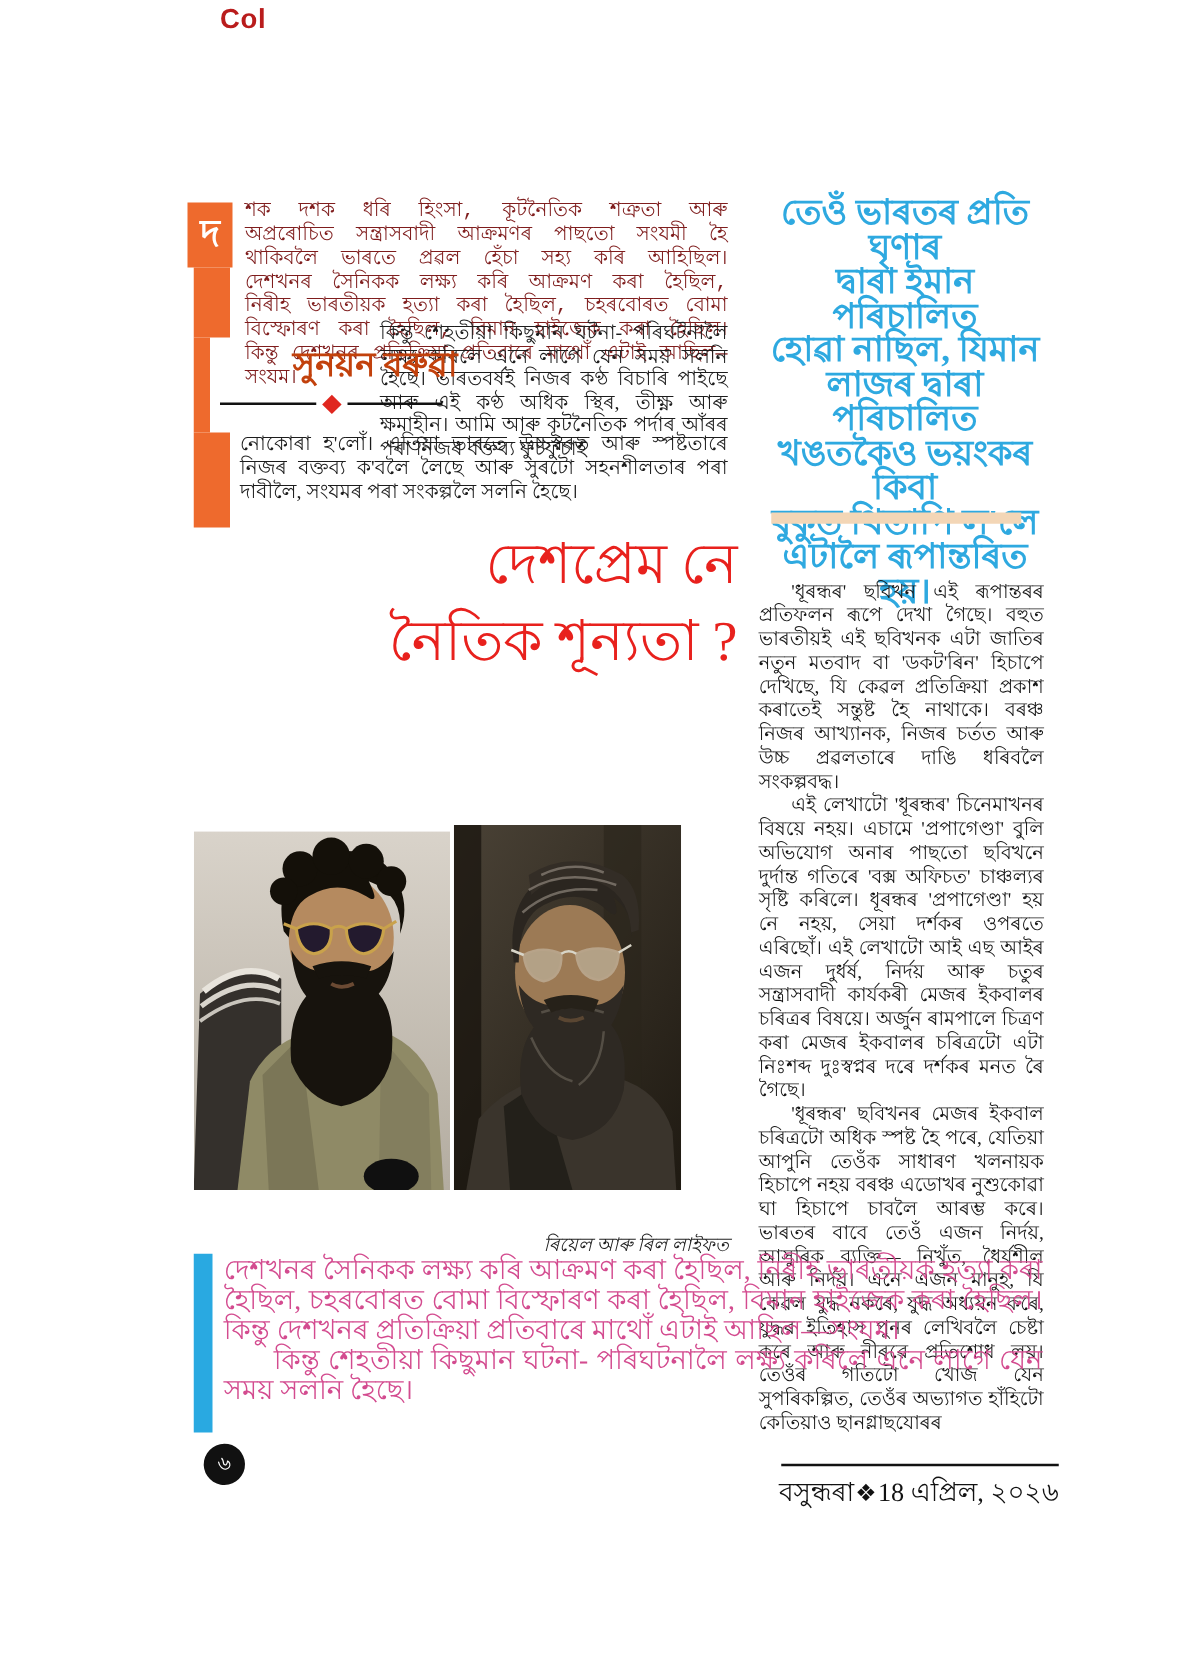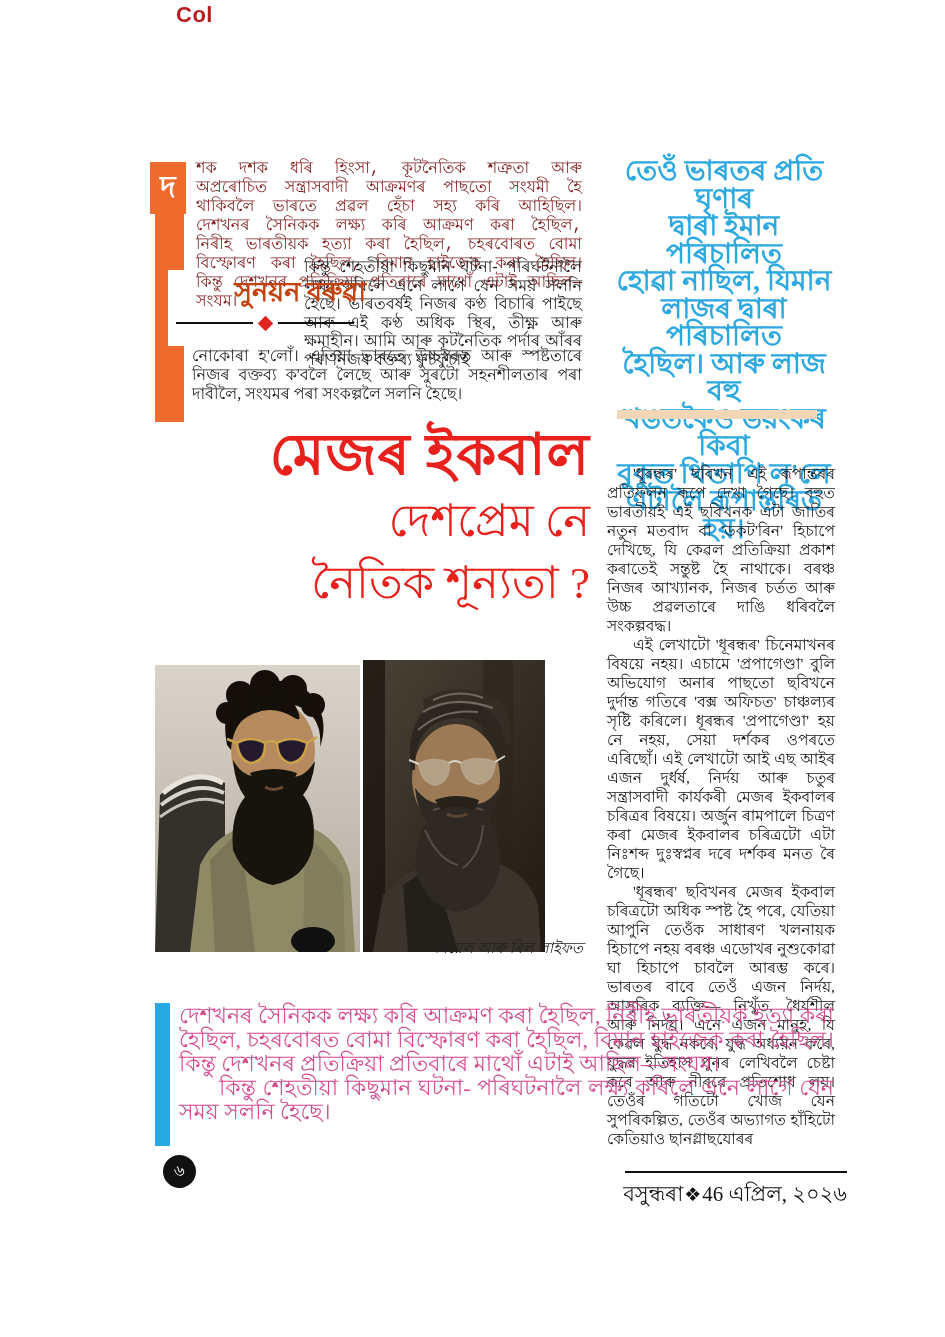--- a/index.html
+++ b/index.html
@@ -75,21 +75,21 @@
   .headline { left:190px; top:420px; width:400px; text-align:right; color:#e8211d; }
   .hl1 { font-size:57px; font-weight:800; line-height:70px; letter-spacing:1px; }
   .hl2 { font-size:45px; font-weight:400; line-height:62px; }
   .hl3 { font-size:45px; font-weight:400; line-height:62px; }
 
   
   .photo { overflow:hidden; }
   .photo-left  { left:155px; top:665px; width:205px; height:287px; }
   .photo-right { left:363px; top:660px; width:182px; height:292px; }
   .caption {
-    left:383px; top:936px; width:200px; text-align:right;
+    left:383px; top:984px; width:200px; text-align:right;
     font-style:italic; font-size:15px; color:#222;
   }
 
   
   .cyan-bar { left:155px; top:1003px; width:15px; height:143px; background:#29a9e1; }
   .pink-quote {
     left:179px; top:1004px; width:655px; color:#d34b8f;
     font-size:22px; line-height:24px; text-align:justify;
   }
   .pink-quote .p2 { text-indent:40px; }
@@ -133,35 +133,33 @@
     <span class="line"></span>
     <span class="diamond"></span>
     <span class="line"></span>
   </div>
 
   <div class="abs cyan-quote">
     <div>তেওঁ ভাৰতৰ প্ৰতি ঘৃণাৰ</div>
     <div>দ্বাৰা ইমান  পৰিচালিত</div>
     <div>হোৱা নাছিল, যিমান</div>
     <div>লাজৰ দ্বাৰা পৰিচালিত</div>
-    <div>হৈছিল। আৰু লাজ বহু</div>
     <div>খঙতকৈও ভয়ংকৰ কিবা</div>
     <div>বুকুত থিতাপি ল'লে</div>
     <div>এটালৈ ৰূপান্তৰিত হয়।</div>
   </div>
   <div class="abs peach-bar"></div>
 
   <div class="abs article">
     <p>'ধূৰন্ধৰ' ছবিখন  এই  ৰূপান্তৰৰ প্ৰতিফলন ৰূপে দেখা গৈছে। বহুত ভাৰতীয়ই এই ছবিখনক এটা জাতিৰ নতুন মতবাদ বা 'ডকট'ৰিন' হিচাপে দেখিছে, যি কেৱল প্ৰতিক্ৰিয়া প্ৰকাশ কৰাতেই সন্তুষ্ট হৈ নাথাকে। বৰঞ্চ নিজৰ আখ্যানক, নিজৰ চৰ্তত আৰু উচ্চ প্ৰৱলতাৰে দাঙি ধৰিবলৈ সংকল্পবদ্ধ।</p>
     <p>এই লেখাটো 'ধূৰন্ধৰ' চিনেমাখনৰ বিষয়ে নহয়। এচামে 'প্ৰপাগেণ্ডা' বুলি অভিযোগ অনাৰ পাছতো ছবিখনে দুৰ্দান্ত গতিৰে 'বক্স অফিচত' চাঞ্চল্যৰ সৃষ্টি কৰিলে। ধূৰন্ধৰ 'প্ৰপাগেণ্ডা' হয় নে নহয়, সেয়া দৰ্শকৰ ওপৰতে এৰিছোঁ। এই লেখাটো আই এছ আইৰ এজন দুৰ্ধৰ্ষ, নিৰ্দয় আৰু চতুৰ সন্ত্ৰাসবাদী কাৰ্যকৰী মেজৰ ইকবালৰ চৰিত্ৰৰ বিষয়ে। অৰ্জুন ৰামপালে চিত্ৰণ কৰা  মেজৰ ইকবালৰ চৰিত্ৰটো এটা নিঃশব্দ দুঃস্বপ্নৰ দৰে দৰ্শকৰ মনত ৰৈ গৈছে।</p>
     <p>'ধূৰন্ধৰ' ছবিখনৰ মেজৰ ইকবাল চৰিত্ৰটো অধিক স্পষ্ট হৈ পৰে, যেতিয়া আপুনি তেওঁক সাধাৰণ খলনায়ক হিচাপে নহয় বৰঞ্চ এডোখৰ নুশুকোৱা ঘা হিচাপে চাবলৈ আৰম্ভ কৰে। ভাৰতৰ বাবে তেওঁ এজন নিৰ্দয়, আসুৰিক ব্যক্তি— নিখুঁত, ধৈৰ্যশীল আৰু নিৰ্দয়। এনে এজন মানুহ, যি কেৱল যুদ্ধ নকৰে, যুদ্ধ অধ্যয়ন কৰে, যুদ্ধৰ ইতিহাস পুনৰ লেখিবলৈ চেষ্টা কৰে আৰু নীৰৱে প্ৰতিশোধ লয়।  তেওঁৰ গতিটো খোজ যেন সুপৰিকল্পিত, তেওঁৰ অভ্যাগত হাঁহিটো  কেতিয়াও ছানগ্লাছযোৰৰ</p>
   </div>
 
   <div class="abs headline">
-    <div class="hl1">মেজৰ ইকবাল</div>
     <div class="hl2">দেশপ্ৰেম নে</div>
     <div class="hl3">নৈতিক শূন্যতা ?</div>
   </div>
 
   <div class="abs photo photo-left">
     <svg width="205" height="287" viewBox="0 0 205 287" xmlns="http://www.w3.org/2000/svg">
       <defs>
         <linearGradient id="bgL" x1="0" y1="0" x2="0" y2="1">
           <stop offset="0" stop-color="#d9d3ca"></stop>
             <stop offset="1" stop-color="#b3aca0"></stop>
@@ -247,16 +245,16 @@
   <div class="abs pink-quote">
     <div class="p1">দেশখনৰ সৈনিকক লক্ষ্য কৰি  আক্ৰমণ কৰা হৈছিল, নিৰীহ ভাৰতীয়ক হত্যা কৰা হৈছিল, চহৰবোৰত বোমা বিস্ফোৰণ কৰা হৈছিল, বিমান হাইজেক কৰা হৈছিল। কিন্তু দেশখনৰ প্ৰতিক্ৰিয়া প্ৰতিবাৰে মাথোঁ এটাই আছিল—সংযম।</div>
     <div class="p2">কিন্তু শেহতীয়া কিছুমান ঘটনা- পৰিঘটনালৈ লক্ষ্য কৰিলে এনে লাগে যেন সময় সলনি হৈছে।</div>
   </div>
 
   <div class="abs page-circle">
     <span>৬</span>
   </div>
   <div class="abs footer-rule"></div>
   <div class="abs footer-text">
-    <span>বসুন্ধৰা</span><span class="orn">❖</span><span>46 এপ্ৰিল, ২০২৬</span>
+    <span>বসুন্ধৰা</span><span class="orn">❖</span><span>18 এপ্ৰিল, ২০২৬</span>
   </div>
 
 </div>
 
 </body></html>

